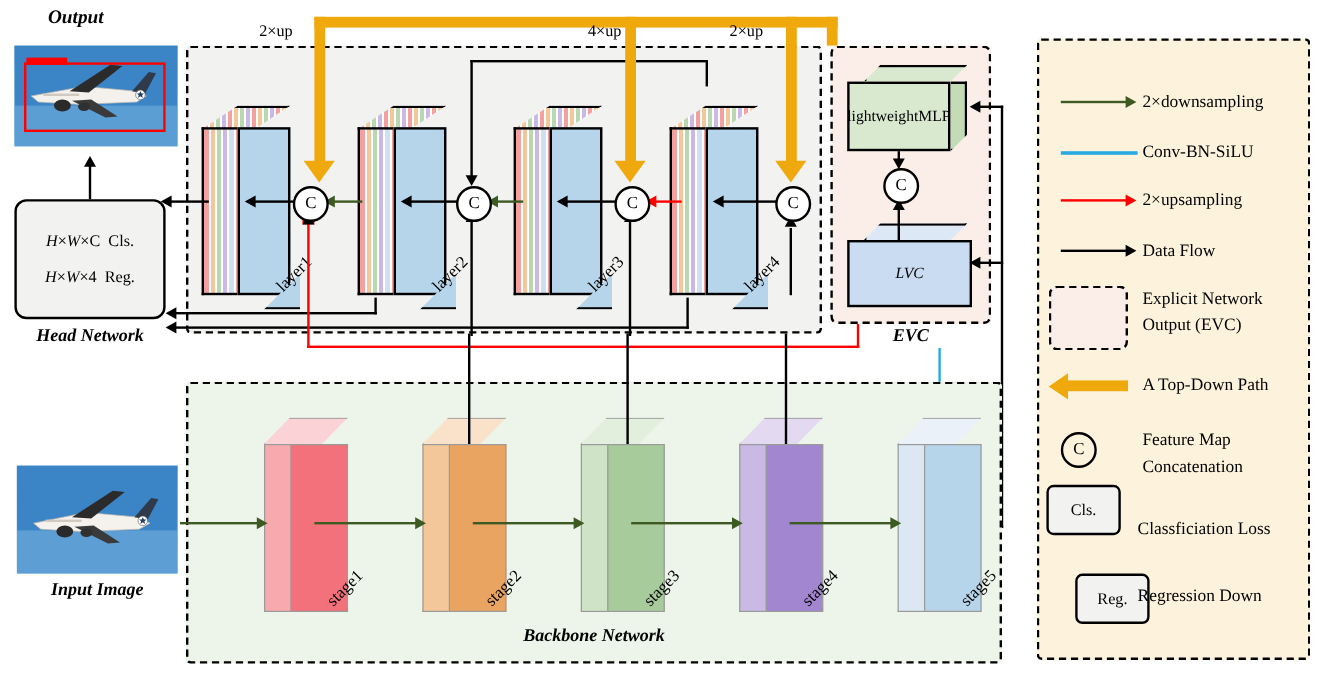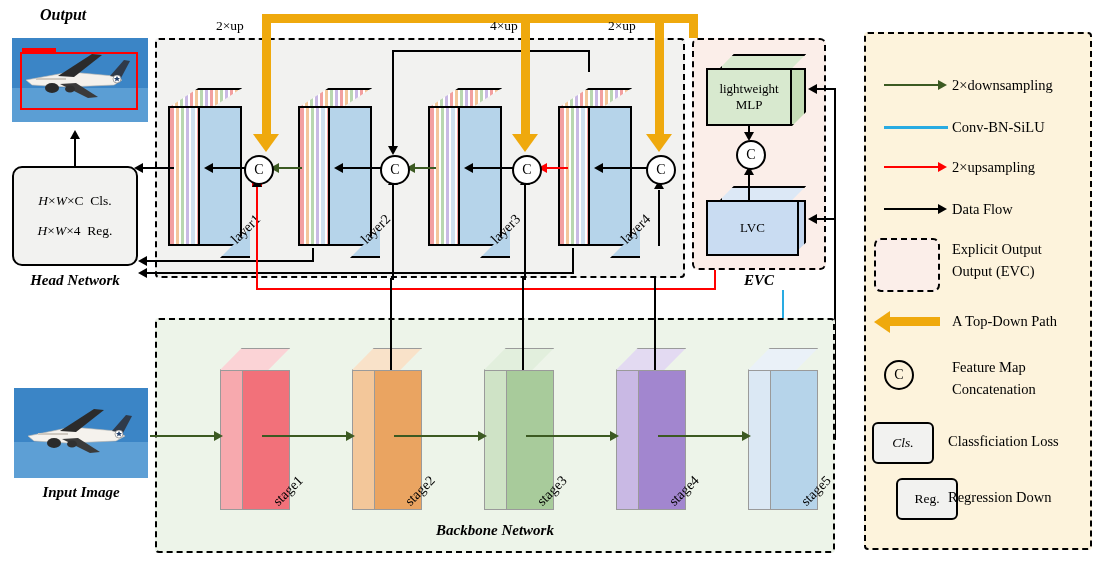--- a/index.html
+++ b/index.html
@@ -248,35 +248,35 @@
 <div class="ulbl" style="left:216px;top:18px;">2×up</div>
 <div class="ulbl" style="left:474px;top:18px;margin-left:16px;">4×up</div>
 <div class="ulbl" style="left:608px;top:18px;">2×up</div>
 
 <div class="panel" id="evc-panel"></div>
 
 <div class="box3d" style="left:706px;top:54px;width:100px;height:72px;">
   <div class="t" style="width:86px;margin-left:14px;background:#d8e9cf;
               clip-path:polygon(0 100%,16% 0,100% 0,84% 100%);"></div>
   <div class="s" style="left:86px;height:58px;background:#c4dcb6;clip-path:polygon(0 0,100% -24%,100% 76%,0 100%);"></div>
-  <div class="f" style="width:86px;height:58px;background:#d8e9cf;flex-direction:column;">
+  <div class="f" style="width:86px;height:58px;background:#d8e9cf;flex-direction:row;">
     <span>lightweight</span>
     <span>MLP</span>
   </div>
 </div>
 
 <div class="cc" style="left:736px;top:140px;">
   <span>C</span>
 </div>
 
 <div class="box3d" style="left:706px;top:186px;width:100px;height:70px;">
   <div class="t" style="width:86px;margin-left:14px;background:#dce8f6;
               clip-path:polygon(0 100%,16% 0,100% 0,84% 100%);"></div>
   <div class="s" style="left:86px;height:56px;background:#c3d6ee;clip-path:polygon(0 0,100% -24%,100% 76%,0 100%);"></div>
-  <div class="f" style="width:93px;height:56px;background:#c9dcf2;">
+  <div class="f" style="width:104px;height:56px;background:#c9dcf2;font-style:italic;">
     <span>LVC</span>
   </div>
 </div>
 
 <div class="ln lnv" style="left:748px;top:126px;height:8px;"></div>
 <div class="ah ah-d" style="left:744px;top:132px;"></div>
 <div class="ln lnv" style="left:748px;top:174px;height:26px;"></div>
 <div class="ah ah-u" style="left:744px;top:166px;"></div>
 
 <div class="ln lnv" style="left:658px;top:190px;height:56px;"></div>
@@ -383,34 +383,34 @@
 
 <div class="ln lnh red" style="left:884px;top:166px;width:56px;"></div>
 <div class="ah ah-r red" style="left:938px;top:162px;"></div>
 <div class="lg-txt" style="left:952px;top:158px;">2×upsampling</div>
 
 <div class="ln lnh" style="left:884px;top:208px;width:56px;"></div>
 <div class="ah ah-r" style="left:938px;top:204px;"></div>
 <div class="lg-txt" style="left:952px;top:200px;">Data Flow</div>
 
 <div class="lg-dash" style="left:874px;top:238px;width:62px;height:50px;"></div>
-<div class="lg-txt" style="left:952px;top:240px;">Explicit Output</div>
+<div class="lg-txt" style="left:952px;top:240px;">Explicit Network</div>
 <div class="lg-txt" style="left:952px;top:262px;">Output (EVC)</div>
 
 <div class="yel" style="left:890px;top:317px;width:50px;height:9px;"></div>
 <div class="yarrow-l" style="left:874px;top:311px;"></div>
 <div class="lg-txt" style="left:952px;top:312px;">A Top-Down Path</div>
 
 <div class="lg-circ" style="left:884px;top:360px;">
   <span>C</span>
 </div>
 <div class="lg-txt" style="left:952px;top:358px;">Feature Map</div>
 <div class="lg-txt" style="left:952px;top:380px;">Concatenation</div>
 
-<div class="lg-chip" style="left:872px;top:422px;width:58px;height:38px;font-style:italic;">
+<div class="lg-chip" style="left:872px;top:404px;width:58px;height:38px;">
   <span>Cls.</span>
 </div>
 <div class="lg-txt" style="left:948px;top:432px;">Classficiation Loss</div>
 
 <div class="lg-chip" style="left:884px;top:478px;width:58px;height:38px;margin-left:12px;">
   <span>Reg.</span>
 </div>
 <div class="lg-txt" style="left:948px;top:488px;">Regression Down</div>
 
 </body></html>

